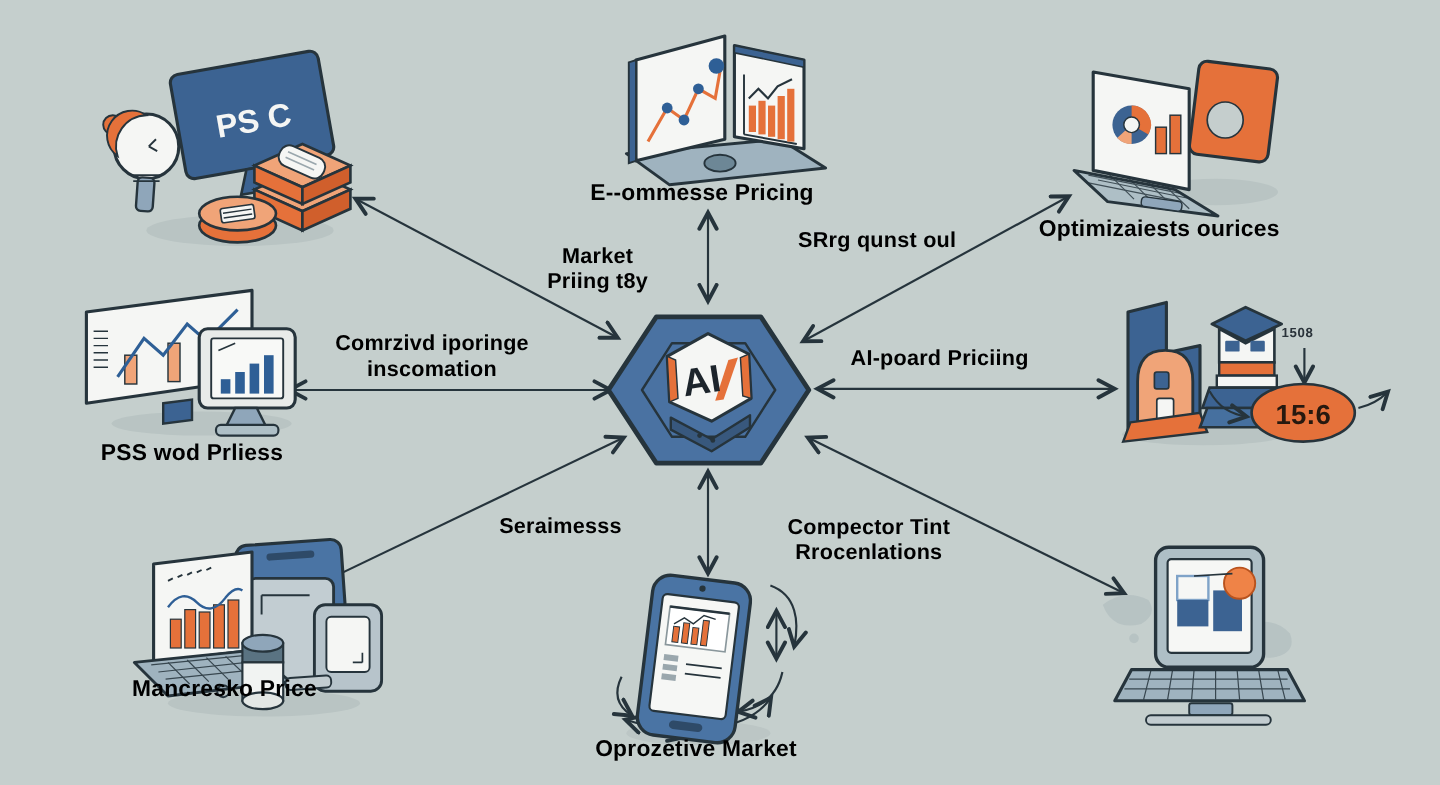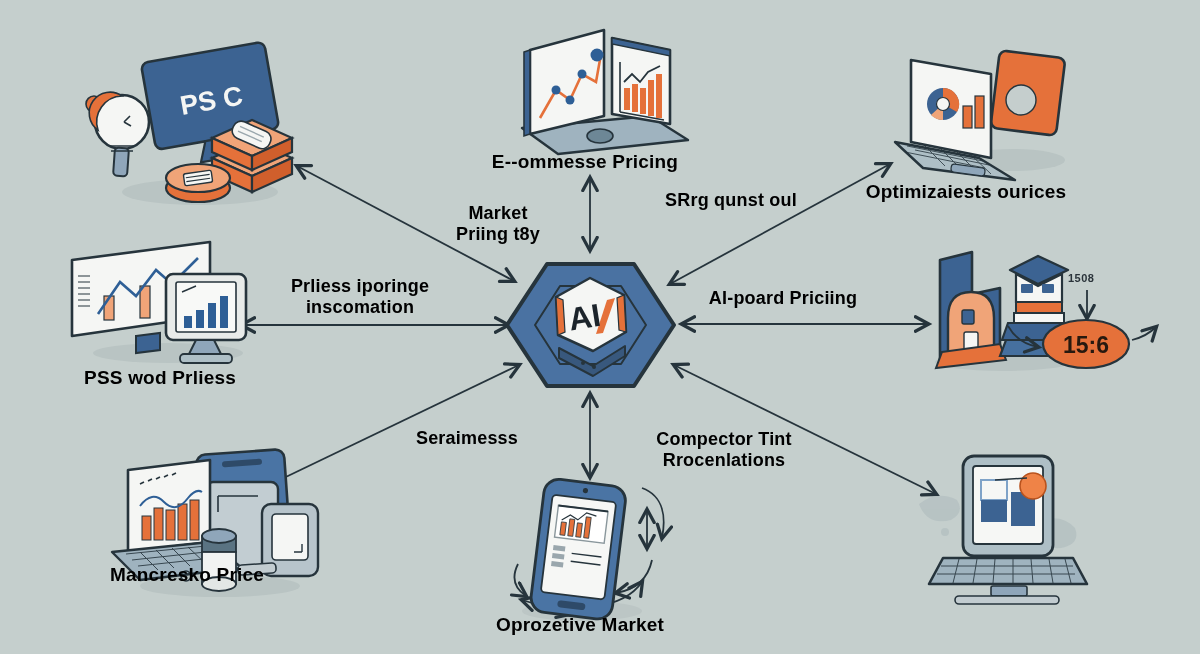--- a/index.html
+++ b/index.html
@@ -290,20 +290,20 @@
 
   <div class="node-label" style="left:585px;top:151px;">E--ommesse Pricing</div>
   <div class="node-label" style="left:966px;top:181px;">Optimizaiests ourices</div>
   <div class="node-label" style="left:160px;top:367px;">PSS wod Prliess</div>
   <div class="node-label" style="left:187px;top:564px;">Mancresko Price</div>
   <div class="node-label" style="left:580px;top:614px;">Oprozetive Market</div>
 
   <div class="edge-label" style="left:498px;top:175px;margin-top:28px;">Market
 Priing t8y</div>
   <div class="edge-label" style="left:731px;top:190px;">SRrg qunst oul</div>
-  <div class="edge-label" style="left:360px;top:276px;">Prliess iporinge
+  <div class="edge-label" style="left:360px;top:276px;">Comrzivd iporinge
 inscomation</div>
   <div class="edge-label" style="left:783px;top:288px;">AI-poard Priciing</div>
   <div class="edge-label" style="left:467px;top:428px;">Seraimesss</div>
   <div class="edge-label" style="left:724px;top:429px;">Compector Tint
 Rrocenlations</div>
 
 </div>
 
 </body></html>

